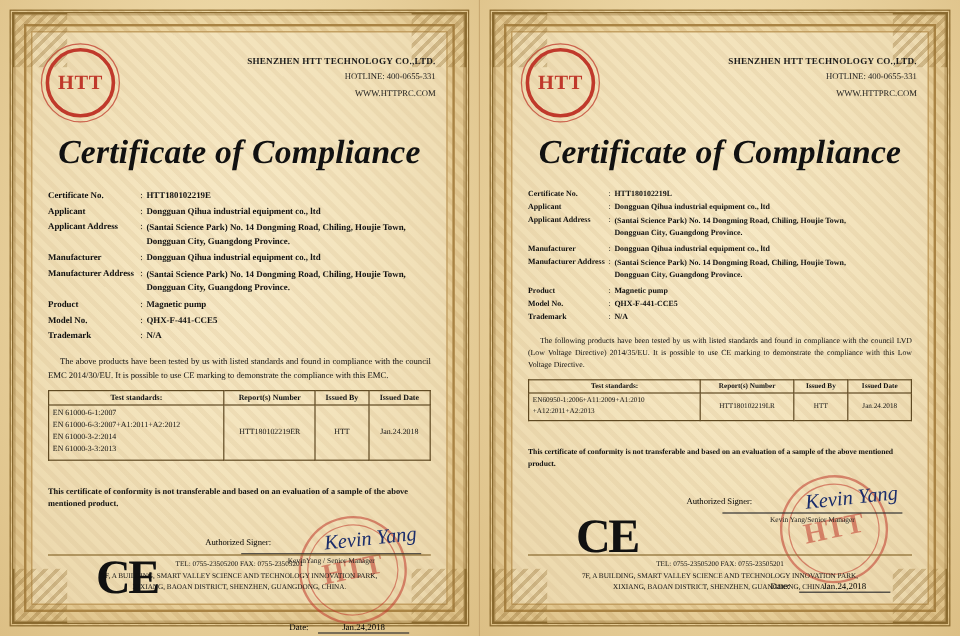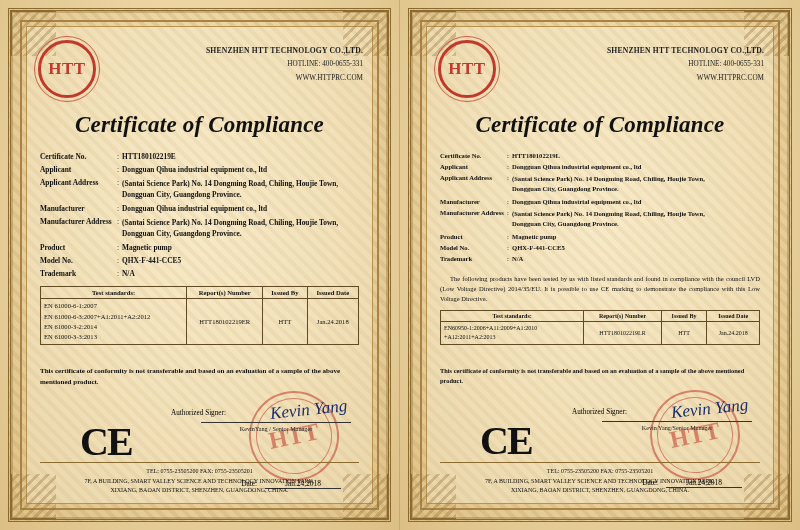--- a/index.html
+++ b/index.html
@@ -61,21 +61,21 @@
   }
   .logo:after{
     content:"";position:absolute;left:-7px;top:-7px;right:-7px;bottom:-7px;
     border:1px solid #c0392b;border-radius:50%;opacity:.75;
   }
   .hdr-right{text-align:right;font-size:7.2px;color:#1b1b1b;line-height:1.9;padding-top:4px;padding-right:2px;}
   .hdr-right .co{font-weight:bold;font-size:7.6px;letter-spacing:.2px;}
 
   h1.title{
     text-align:center;margin:14px 0 12px 0;
-    font-size:23px;font-style:italic;font-weight:bold;color:#111;
+    font-size:28px;font-style:italic;font-weight:bold;color:#111;
     font-family:"Liberation Serif", serif;
     letter-spacing:.2px;
   }
 
   
   .fields{width:100%;border-collapse:collapse;font-size:7.4px;color:#111;}
   .fields td{vertical-align:top;padding:2px 0;}
   .fields td.k{width:74px;font-weight:bold;padding-left:6px;margin-left:24px;}
   .fields td.c{width:8px;text-align:center;}
   .fields td.v{font-weight:bold;}
@@ -212,20 +212,21 @@
           <td class="v">QHX-F-441-CCE5</td>
         </tr>
         <tr>
           <td class="k">Trademark</td>
           <td class="c">:</td>
           <td class="v">N/A</td>
         </tr>
       </tbody>
         </table>
 
+      <div class="para ind">The above products have been tested by us with listed standards and found in compliance with the council EMC 2014/30/EU. It is possible to use CE marking to demonstrate the compliance with this EMC.</div>
 
       <table class="std">
         <tbody>
             <tr>
           <th>Test standards:</th>
           <th>Report(s) Number</th>
           <th>Issued By</th>
           <th>Issued Date</th>
         </tr>
         <tr>

